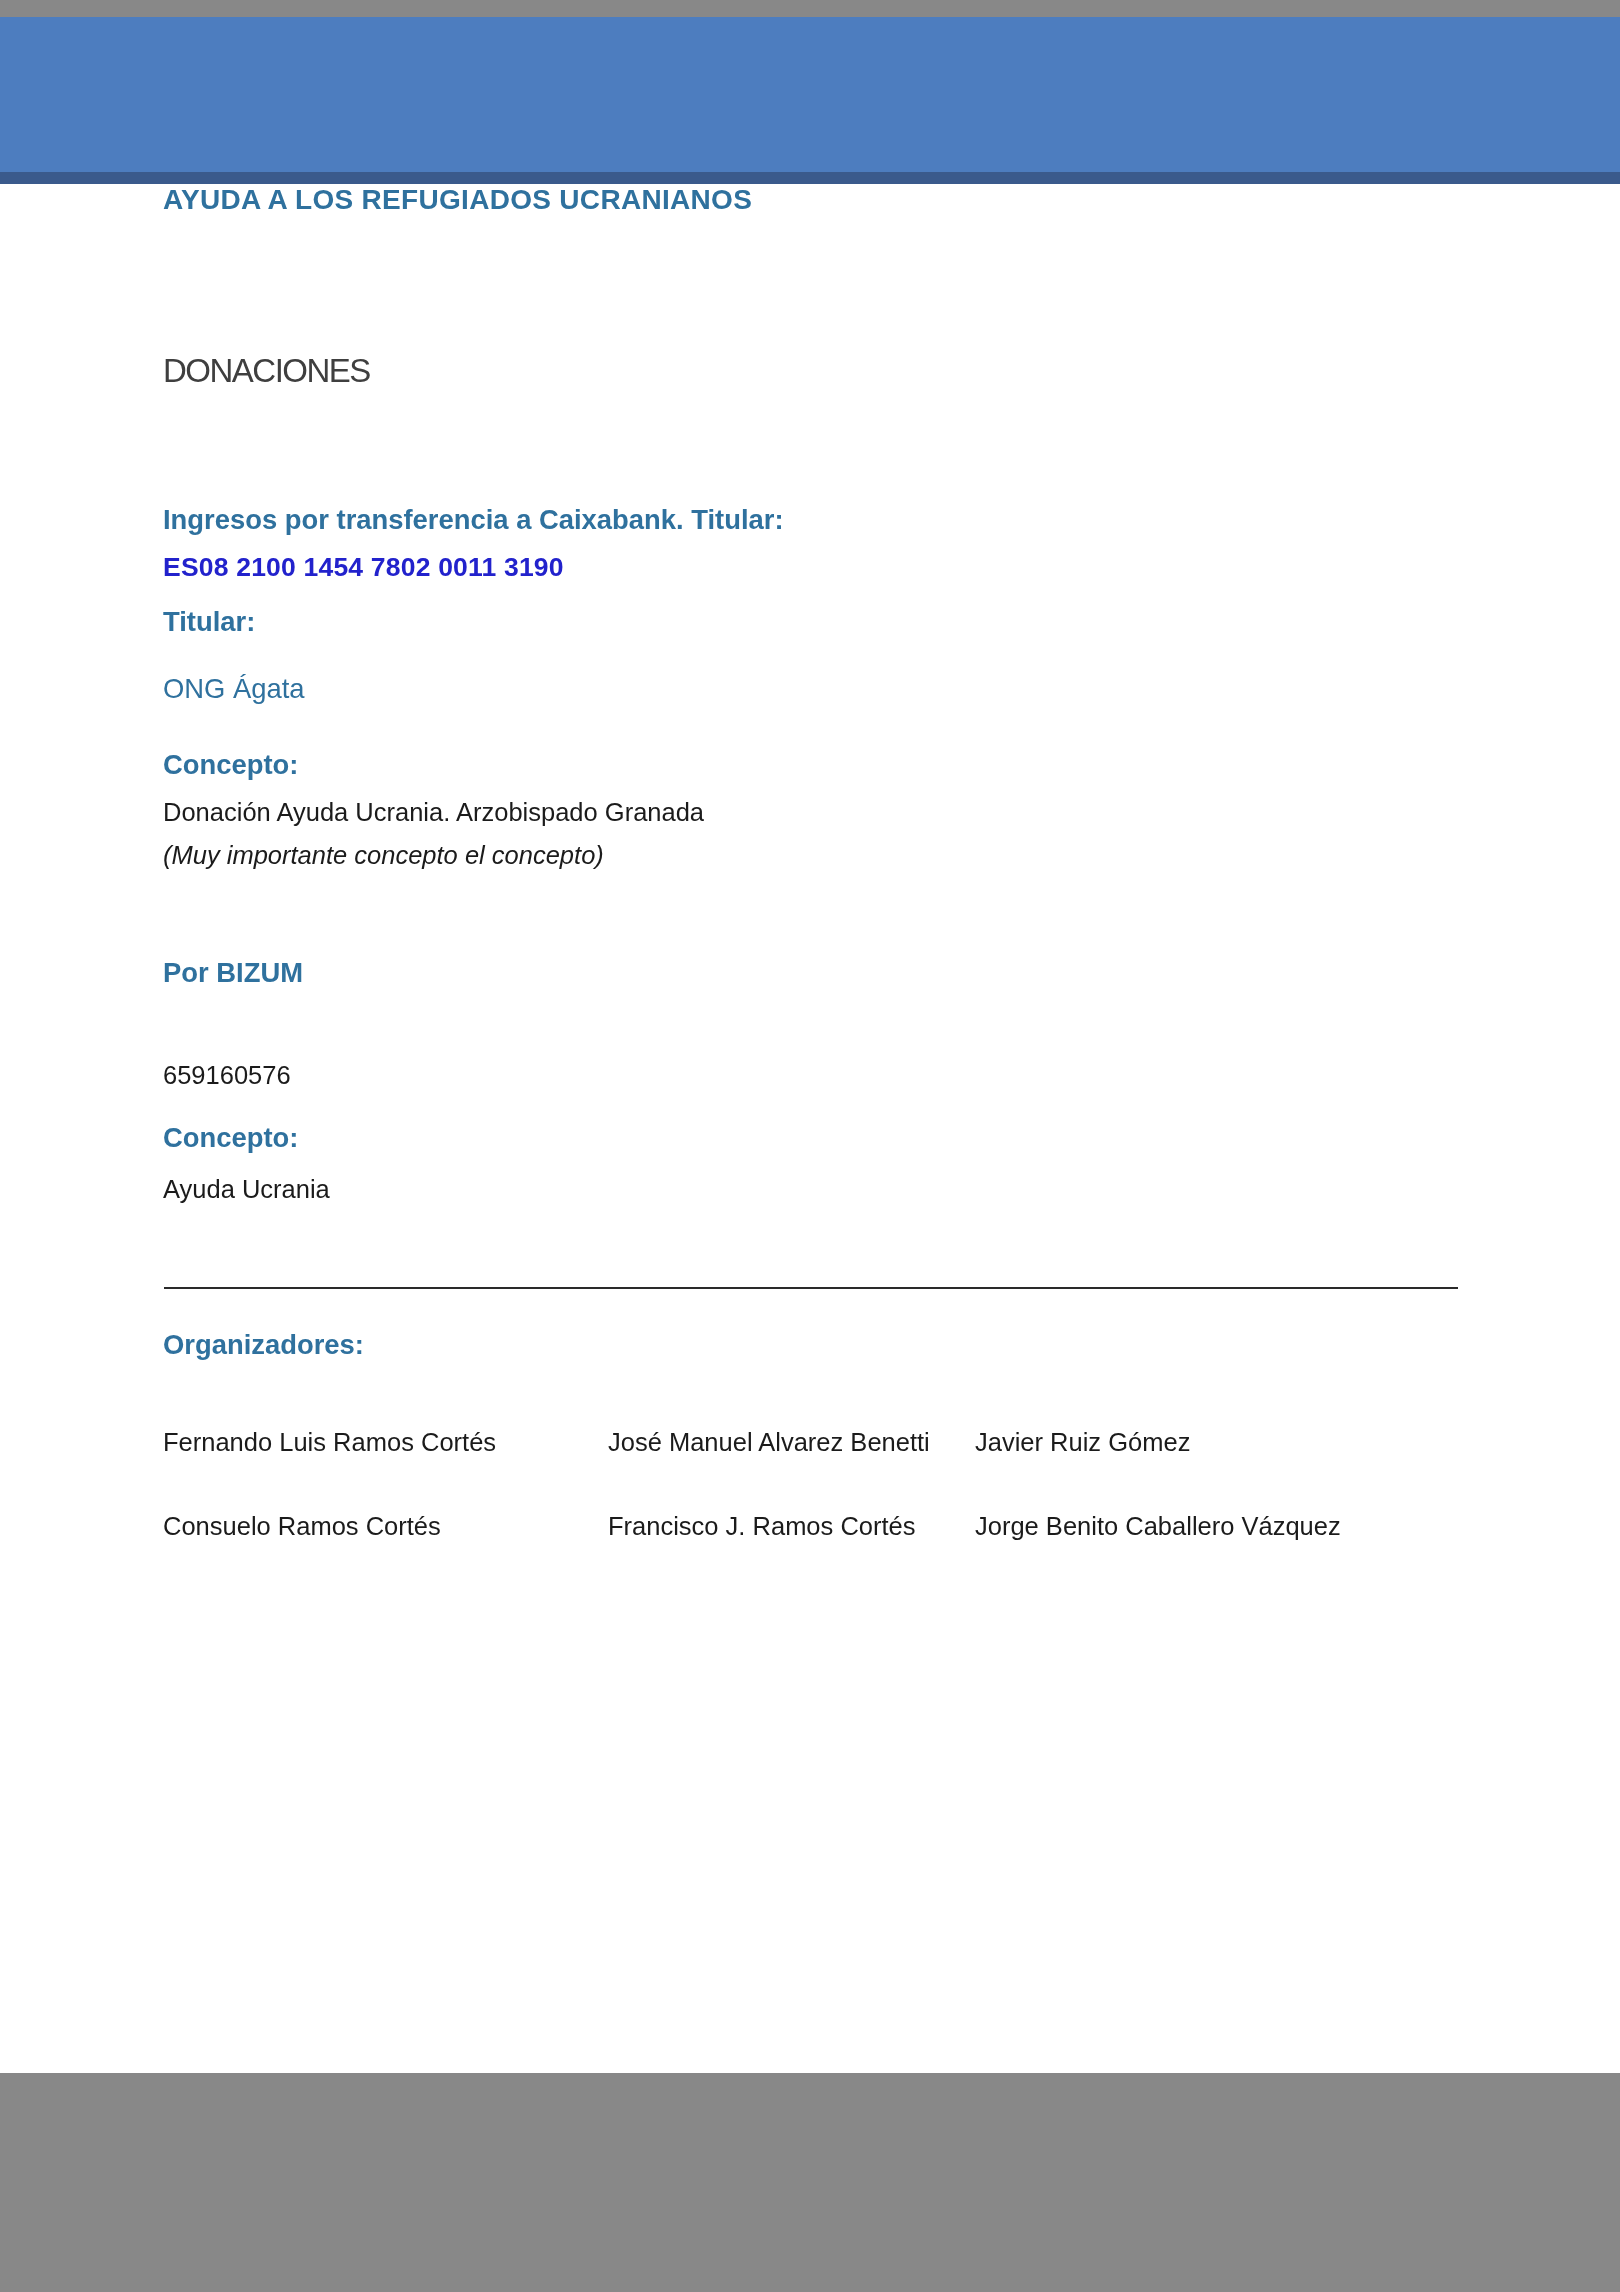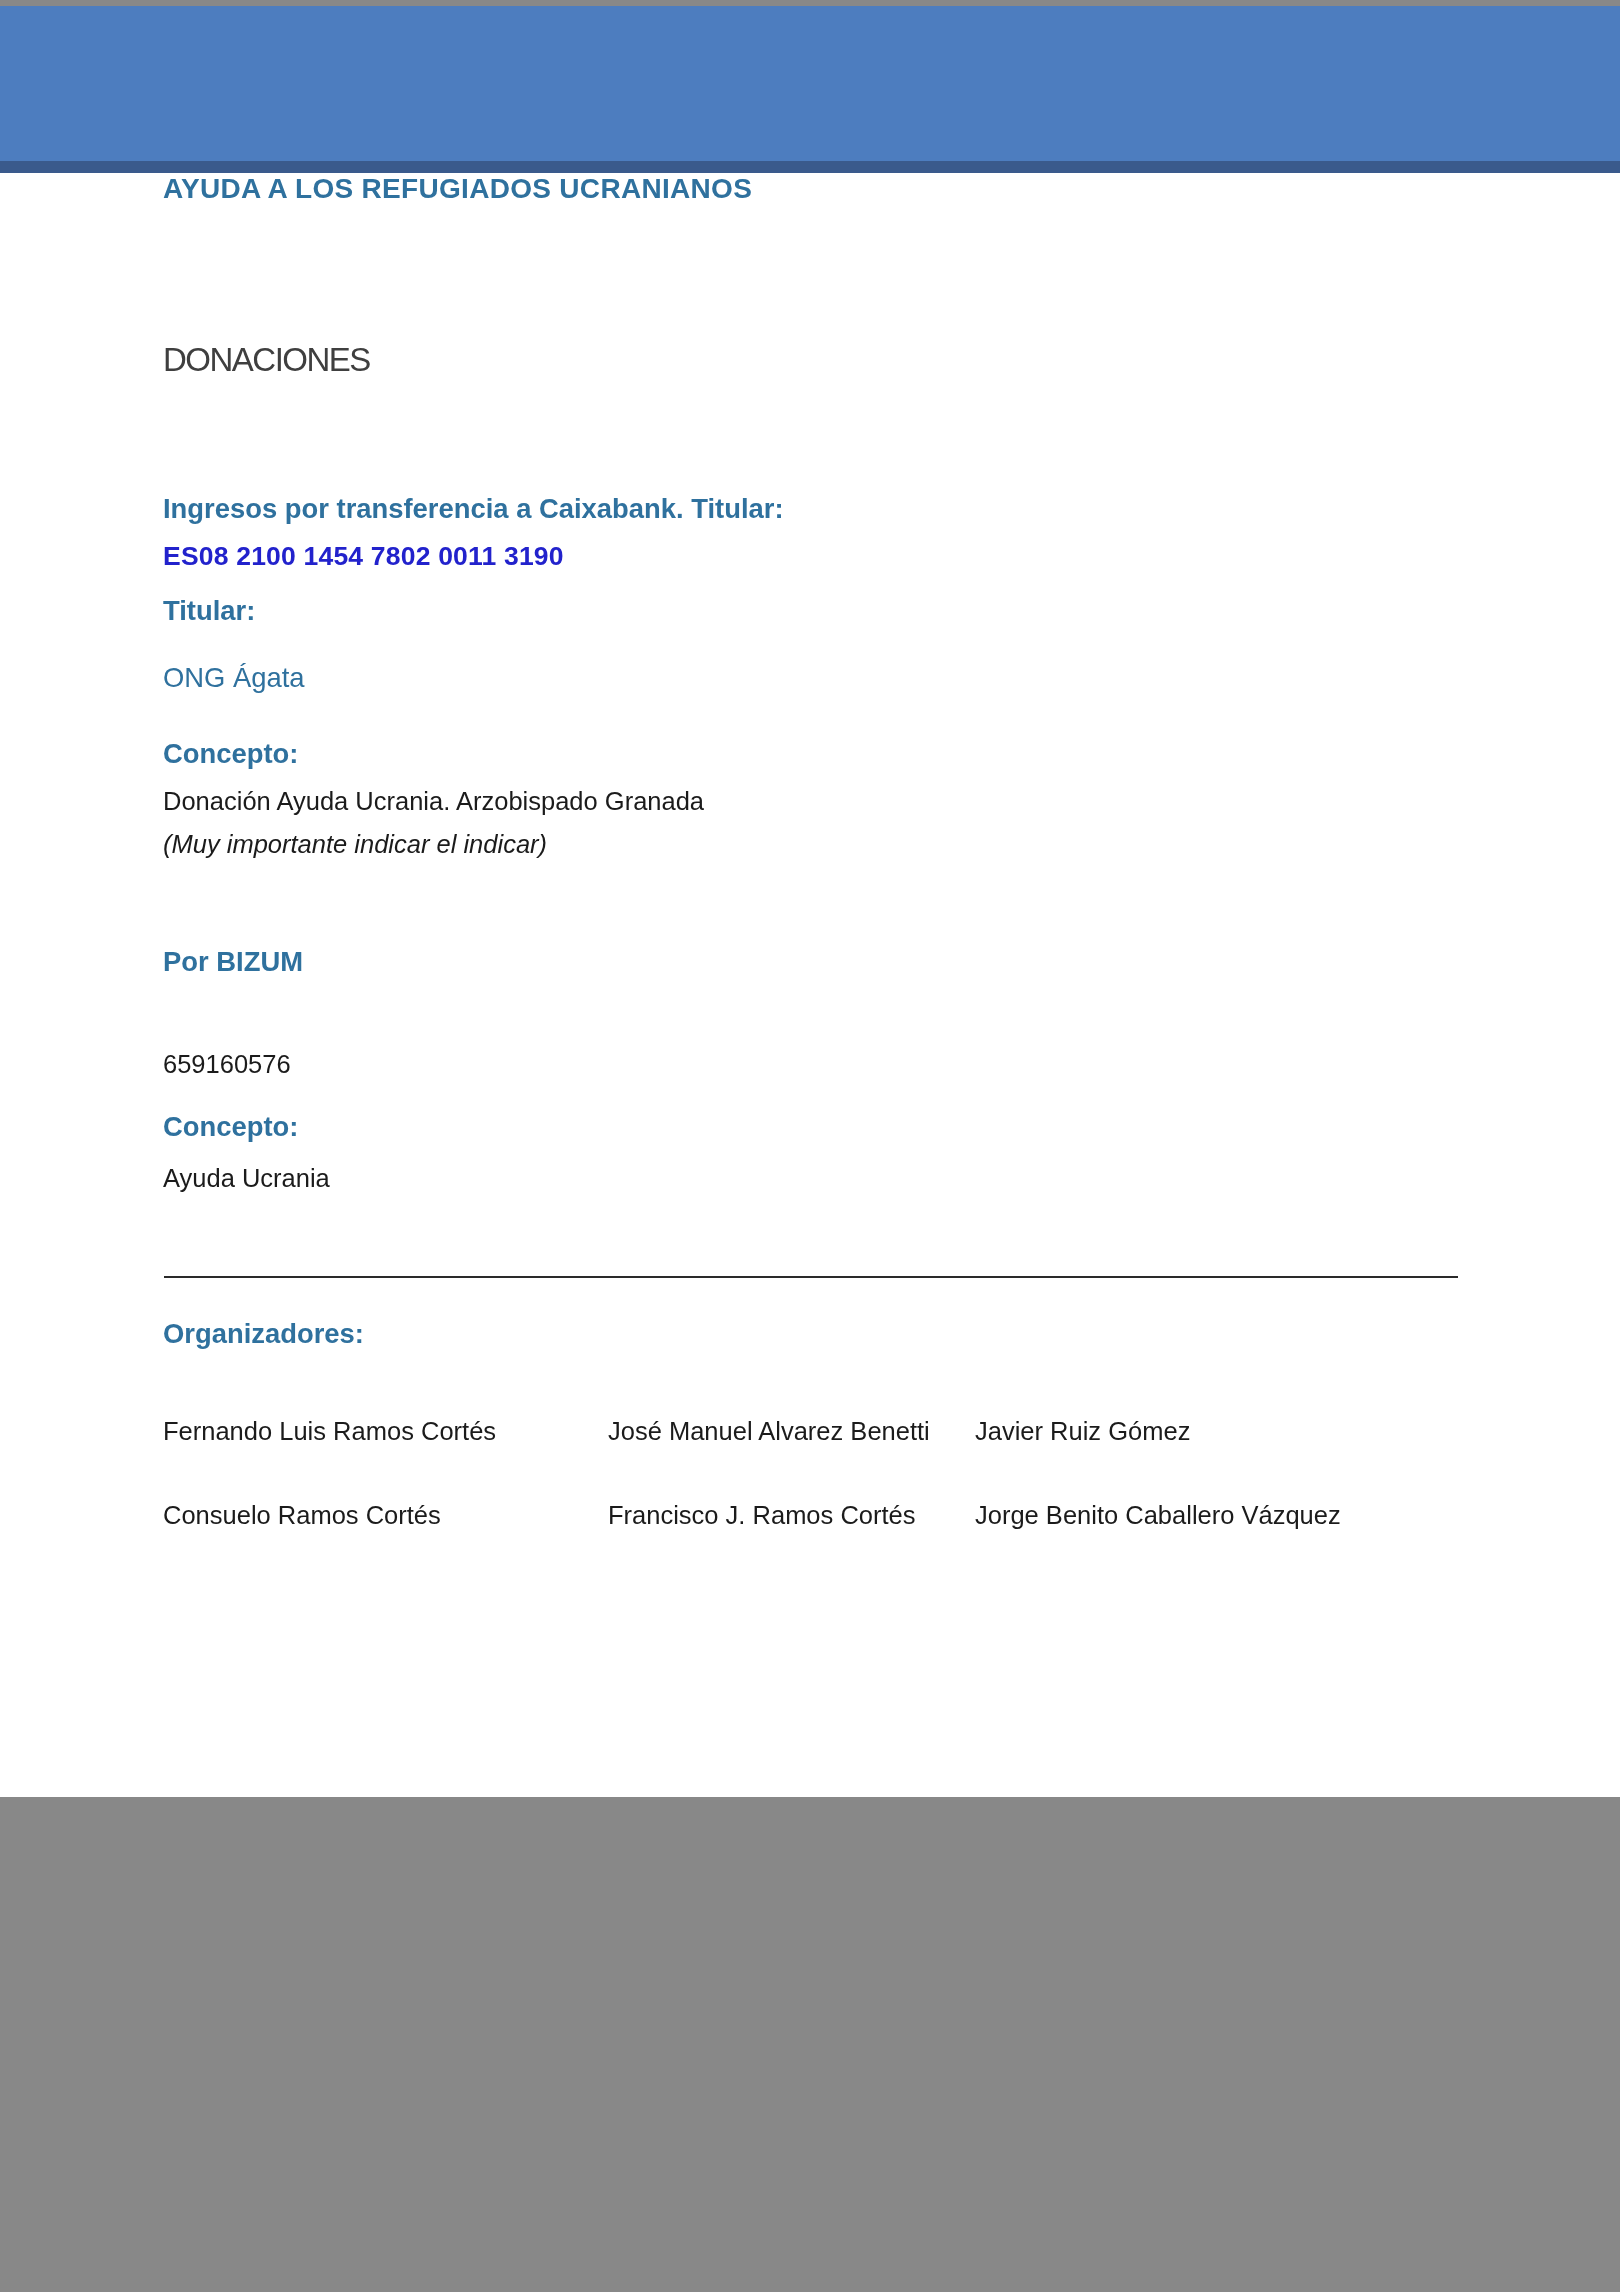--- a/index.html
+++ b/index.html
@@ -14,22 +14,22 @@
     --rule_dark: #2a2a2a;
   }
   html, body {
     margin: 0;
     padding: 0;
     background: #888;
   }
   .page {
     position: relative;
     width: 1620px;
-    height: 1791px;
-    margin: 6px auto;
+    height: 2056px;
+    margin: 17px auto;
     background: var(--page_white);
     overflow: hidden;
     font-family: "Liberation Sans", "DejaVu Sans", sans-serif;
     color: var(--body_black);
   }
   .banner {
     position: absolute;
     top: 0;
     left: 0;
     width: 100%;
@@ -127,21 +127,21 @@
   <div class="abs account">ES08 2100 1454 7802 0011 3190</div>
 
   <div class="abs h-teal pos-titular-l">Titular:</div>
 
   <div class="abs teal-regular pos-titular-v">ONG Ágata</div>
 
   <div class="abs h-teal pos-concepto1">Concepto:</div>
 
   <div class="abs body-text pos-donacion">Donación Ayuda Ucrania. Arzobispado Granada</div>
 
-  <div class="abs body-text italic pos-nota">(Muy importante indicar el indicar)</div>
+  <div class="abs body-text italic pos-nota">(Muy importante concepto el concepto)</div>
 
   <div class="abs h-teal pos-bizum">Por BIZUM</div>
 
   <div class="abs body-text pos-numero">659160576</div>
 
   <div class="abs h-teal pos-concepto2">Concepto:</div>
 
   <div class="abs body-text pos-ayuda">Ayuda Ucrania</div>
 
   <div class="divider"></div>

